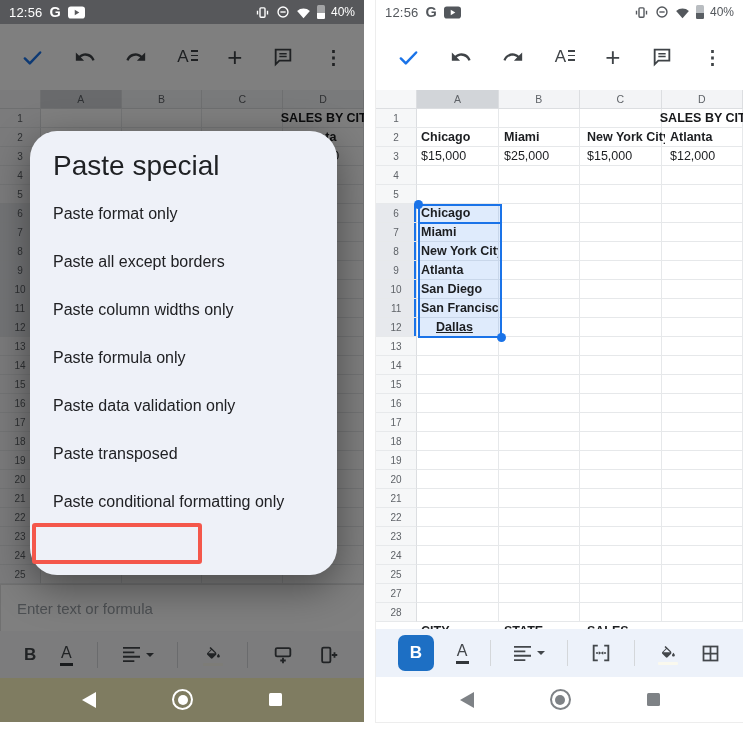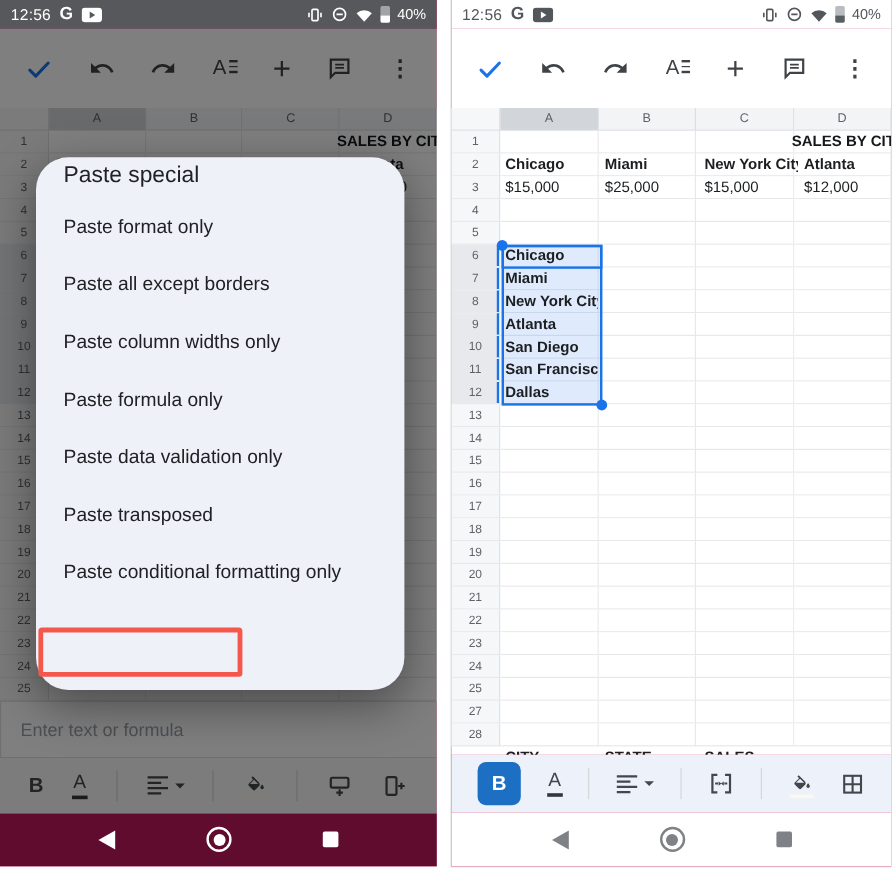--- a/index.html
+++ b/index.html
@@ -1,18 +1,18 @@
 <!DOCTYPE html>
 <html><head>
 <meta charset="utf-8">
 <style>
   html,body{margin:0;padding:0;background:#fff;}
   .canvas{position:relative;width:743px;height:730px;background:#fff;overflow:hidden;
           font-family:"Liberation Sans",sans-serif;-webkit-font-smoothing:antialiased;}
-  .phone{position:absolute;top:0;height:722px;background:#be185d;overflow:hidden;}
+  .phone{position:absolute;top:0;height:722px;background:#fef9c3;overflow:hidden;}
   .phone.left{left:0;width:364px;}
   .phone.right{left:376px;width:367px;box-shadow:0 0 0 1px rgba(0,0,0,.07);}
 
   
   .status{height:24px;display:flex;align-items:center;padding:0 9px;gap:7px;position:relative;z-index:8;}
   .status.dark{background:#57585b;color:#fff;}
   .status.light{background:#fff;color:#53575c;}
   .st-time{font-size:13px;font-weight:500;letter-spacing:.2px;}
   .st-g{font-weight:700;font-size:14.5px;}
   .st-right{margin-left:auto;display:flex;align-items:center;gap:6px;}
@@ -88,21 +88,21 @@
   .nv-home{width:17px;height:17px;border:2px solid;border-radius:50%;display:flex;align-items:center;justify-content:center;}
   .nv-home i{display:block;width:10px;height:10px;border-radius:50%;background:currentColor;}
   .nv-sq{width:13px;height:13px;border-radius:1.5px;background:currentColor;}
   .nav-white{color:#fff;} .nav-white .nv-back{border-right-color:#fff;}
   .nav-gray{color:#7e8286;} .nav-gray .nv-back{border-right-color:#7e8286;}
 
   
   .scrim{position:absolute;left:0;top:24px;right:0;bottom:0;background:rgba(0,0,0,.5);z-index:5;}
   .dialog{position:absolute;left:30px;top:131px;width:307px;height:444px;box-sizing:border-box;
           background:#eef1f8;border-radius:27px;z-index:7;box-shadow:0 12px 40px rgba(0,0,0,.42);}
-  .dlg-title{padding:5px 0 0 23px;font-size:19px;color:#1f2124;}
+  .dlg-title{padding:19px 0 0 23px;font-size:28px;color:#1f2124;}
   .dlg-list{margin-top:8px;}
   .dlg-item{height:48px;display:flex;align-items:center;padding-left:23px;font-size:16px;color:#202124;}
   .hlbox{position:absolute;left:2px;top:392px;width:170px;height:41px;box-sizing:border-box;
          border:4px solid #f4574b;border-radius:3px;z-index:8;pointer-events:none;}
   svg{display:block;}
 </style>
 </head>
 <body>
 
 <div class="canvas">
@@ -712,21 +712,21 @@
         <div class="celltext" style="top: 57px; left: 294px; width: 78px;">$12,000</div>
         <div class="celltext b" style="top: 532px; left: 45px; width: 78px;">CITY</div>
         <div class="celltext b" style="top: 532px; left: 128px; width: 78px;">STATE</div>
         <div class="celltext b" style="top: 532px; left: 211px; width: 78px;">SALES</div>
         <div class="celltext b" style="top: 114px; left: 45px; width: 77px;">Chicago</div>
         <div class="celltext b" style="top: 133px; left: 45px; width: 77px;">Miami</div>
         <div class="celltext b" style="top: 152px; left: 45px; width: 77px;">New York City</div>
         <div class="celltext b" style="top: 171px; left: 45px; width: 77px;">Atlanta</div>
         <div class="celltext b" style="top: 190px; left: 45px; width: 77px;">San Diego</div>
         <div class="celltext b" style="top: 209px; left: 45px; width: 77px;">San Francisco</div>
-        <div class="celltext b" style="top: 228px; left: 45px; width: 77px;">Dallas</div>
+        <div class="celltext b" style="top: 228px; left: 60px; width: 77px; text-decoration: underline;">Dallas</div>
         <div class="hdl top"></div>
         <div class="hdl bottom"></div>
         <div class="sheet-title">SALES BY CITY</div>
       </div>
 
     <div class="fmtbar rf">
       <span class="tbi b-sel">B</span>
       <span class="tbi tb-a">A</span>
       <span class="tbdiv"></span>
       <span class="tbi alignwrap">

